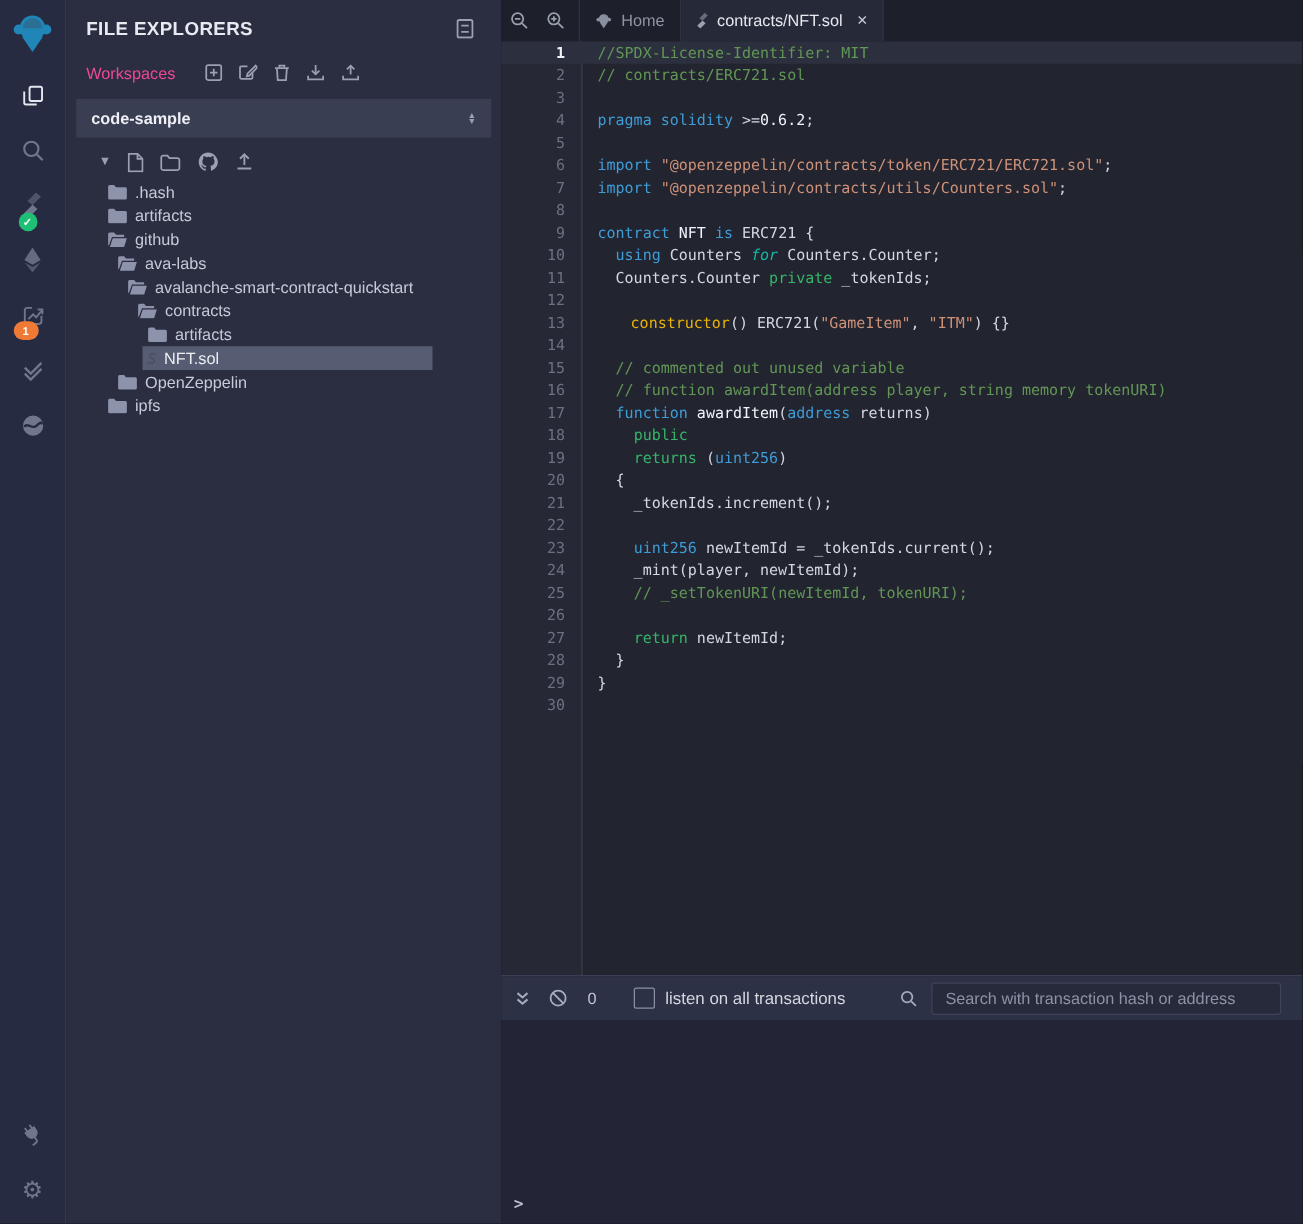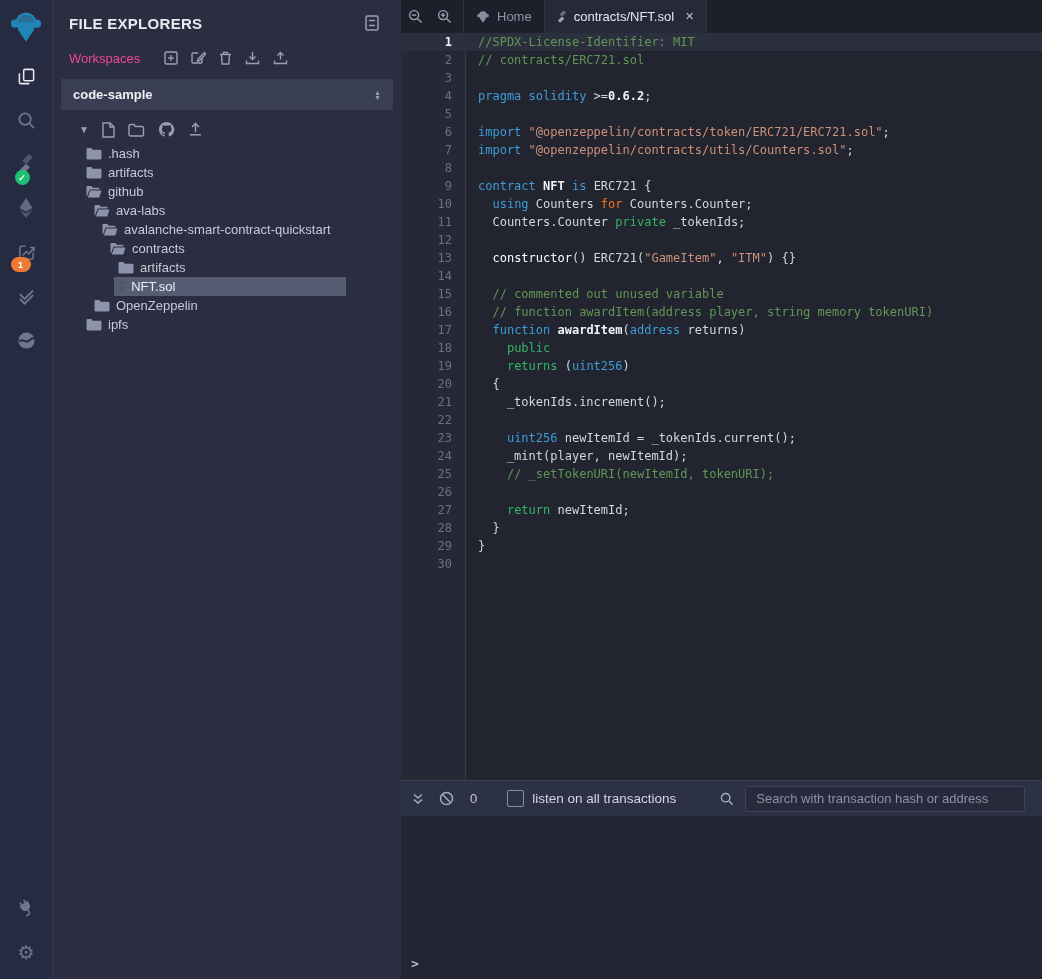--- a/index.html
+++ b/index.html
@@ -52,24 +52,24 @@
   .gutter-bg{position:absolute;left:0;top:0;bottom:0;width:64px;background:#262836;border-right:1px solid #383c4e;}
   .code-rows{position:relative;}
   .crow{display:flex;height:18px;line-height:18px;}
   .crow.hl{background:#2c2f3e;}
   .lnum{width:64px;padding-right:13px;box-sizing:border-box;text-align:right;color:#6b7183;flex-shrink:0;}
   .crow.hl .lnum{color:#f0f2f7;font-weight:bold;}
   .ltext{padding-left:13px;white-space:pre;color:#d4d7e0;}
   .tok-c{color:#619655;margin-top:32px;}
   .tok-k{color:#3e9cd6;}
   .tok-g{color:#35b568;}
-  .tok-o{color:#f97316;}
+  .tok-o{color:#14b8a6;font-style:italic;}
   .tok-s{color:#ce9178;}
-  .tok-x{color:#ffffff;}
-  .tok-b{color:#f2f4f9;font-weight:bold;}
+  .tok-x{color:#eab308;margin-left:12px;}
+  .tok-b{color:#f2f4f9;font-weight:normal;}
   
   .terminal{height:198px;border-top:1px solid #3b3f55;display:flex;flex-direction:column;flex-shrink:0;background:#232435;}
   .term-toolbar{height:35px;background:#2d3145;display:flex;align-items:center;padding:0 10px;flex-shrink:0;color:#a6abbd;}
   .term-toolbar .t-icon{display:flex;cursor:pointer;}
   .t-count{font-size:13px;color:#c2c6d4;margin-left:16px;}
   .t-check{width:15px;height:15px;border:1px solid #8a8fa3;border-radius:2px;margin-left:30px;cursor:pointer;background:transparent;flex-shrink:0;}
   .t-listen{font-size:13.5px;color:#d4d7e0;margin-left:8px;}
   .t-search-icon{margin-left:44px;}
   .t-input{margin-left:11px;width:258px;height:24px;background:#262a3b;border:1px solid #3e435a;border-radius:3px;color:#d4d7e0;font-size:13px;padding:0 10px;outline:none;font-family:"Liberation Sans",sans-serif;}
   .t-input::placeholder{color:#8d93a6;}

